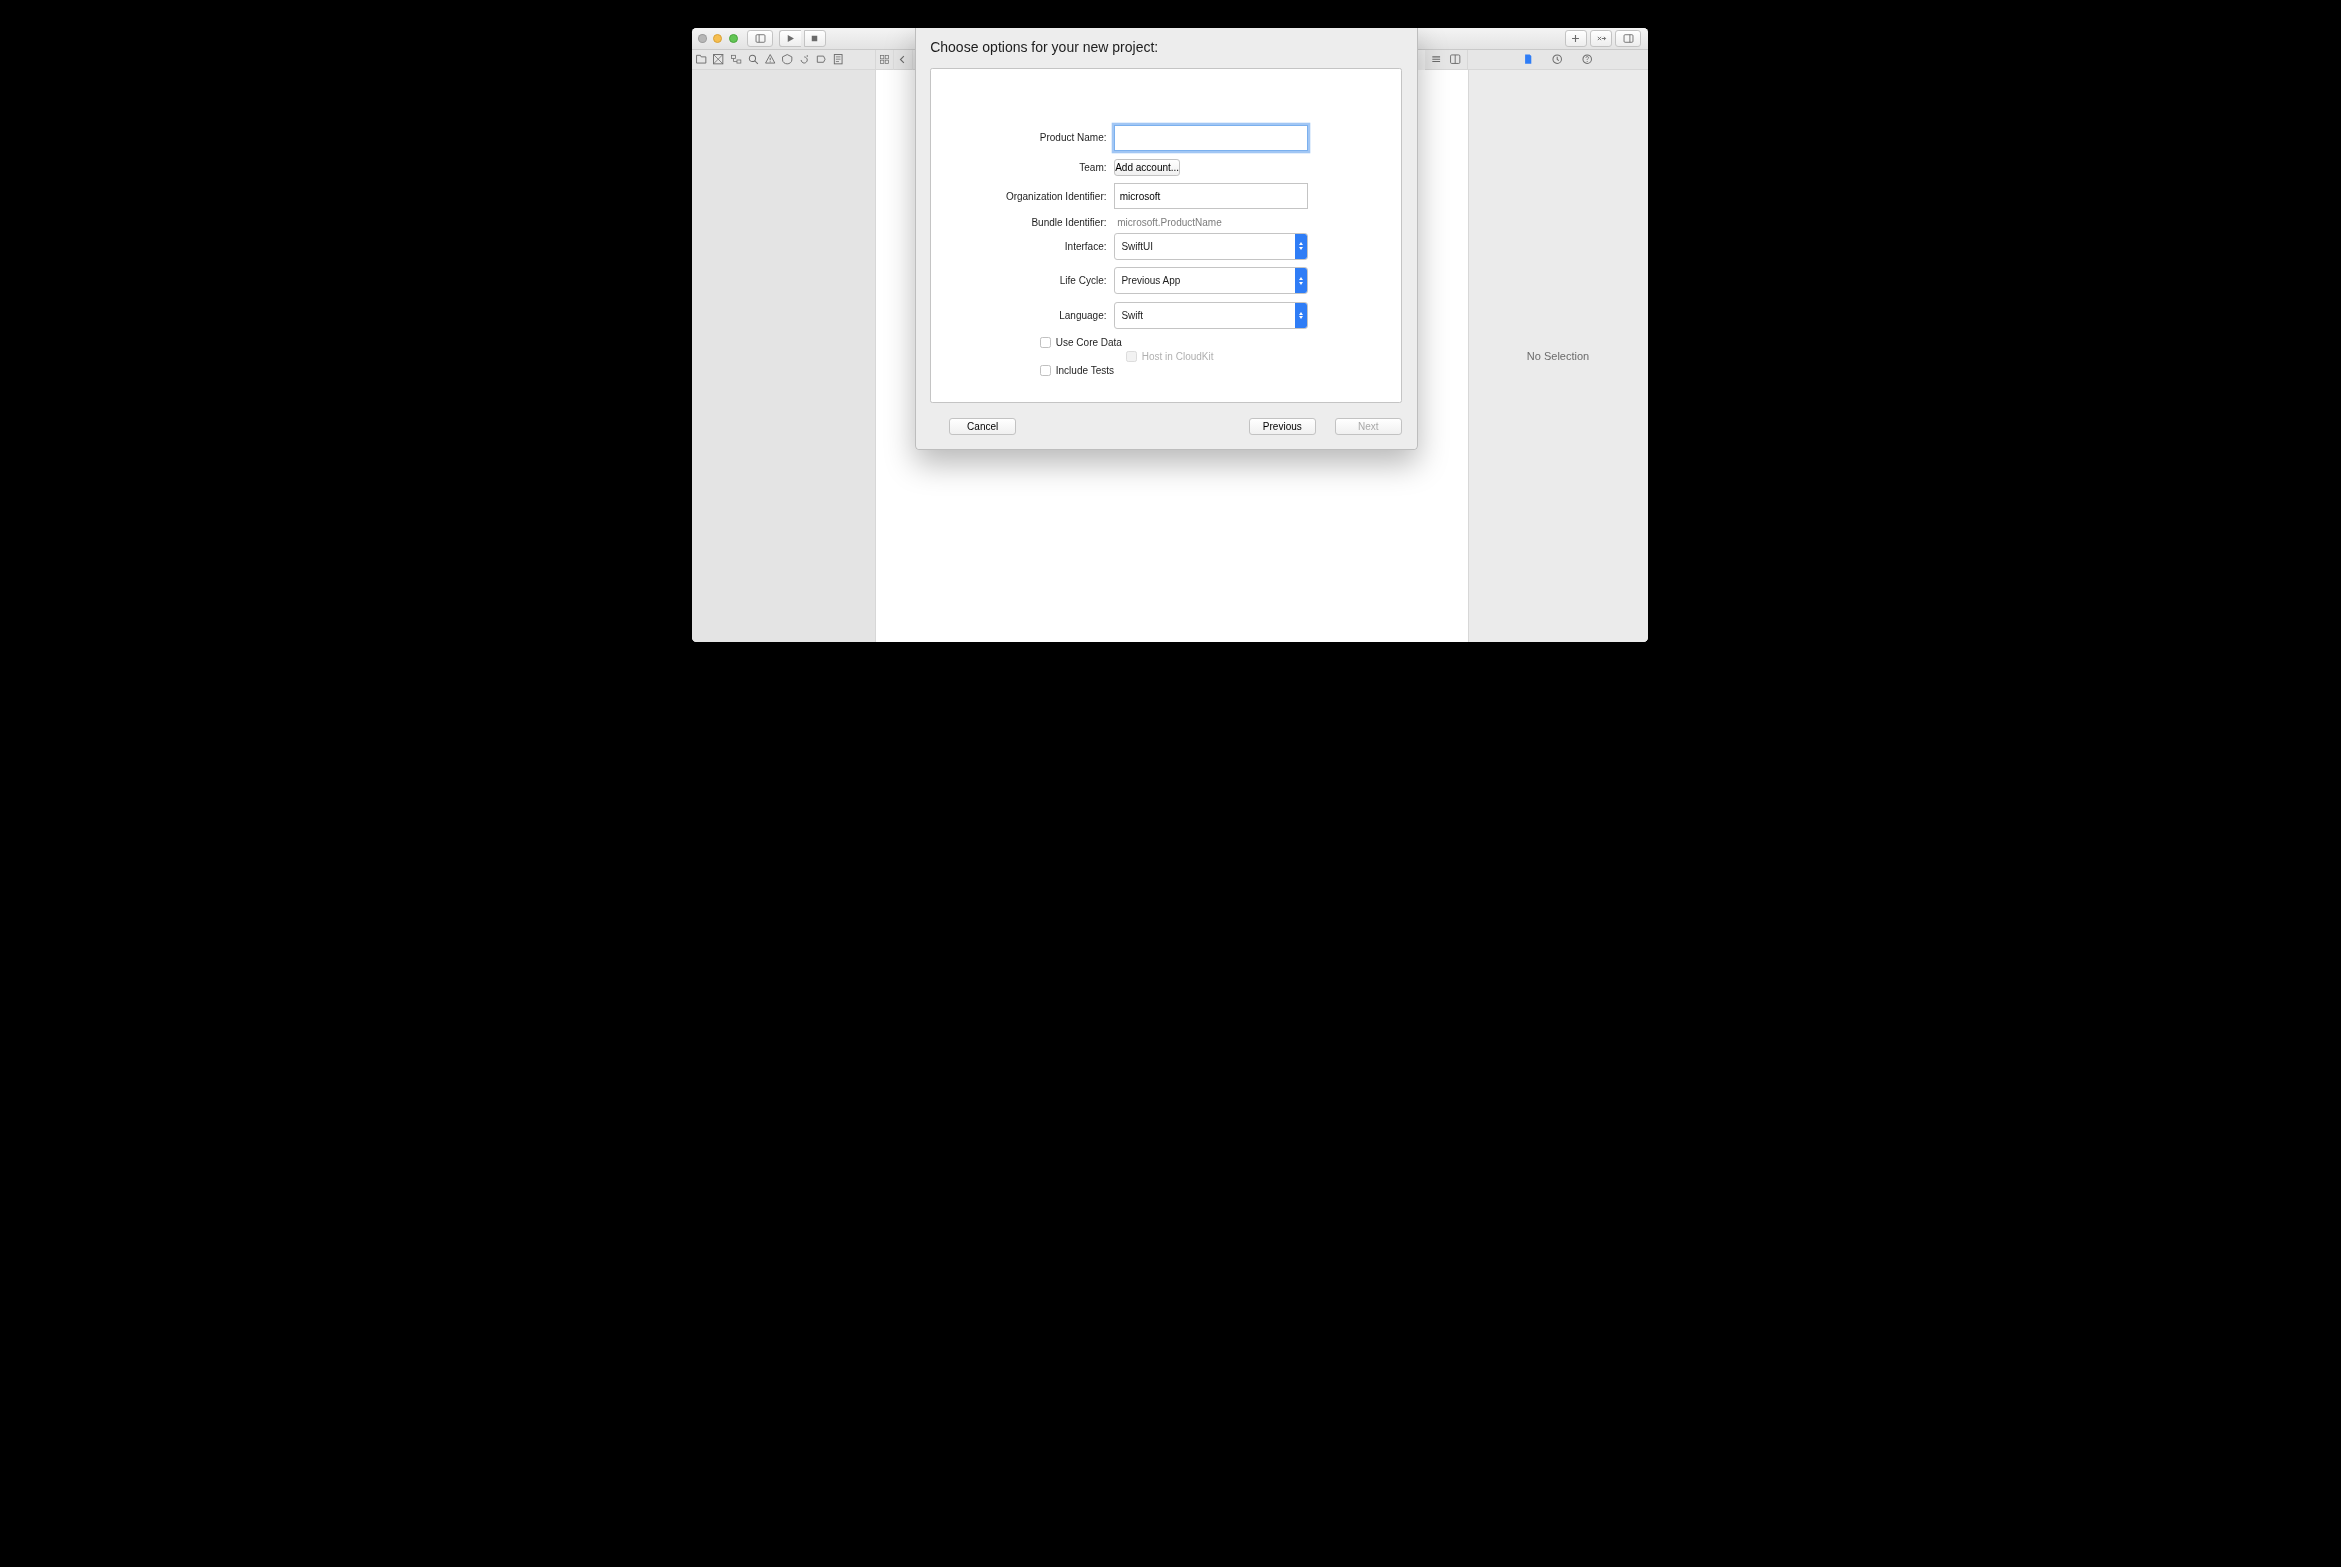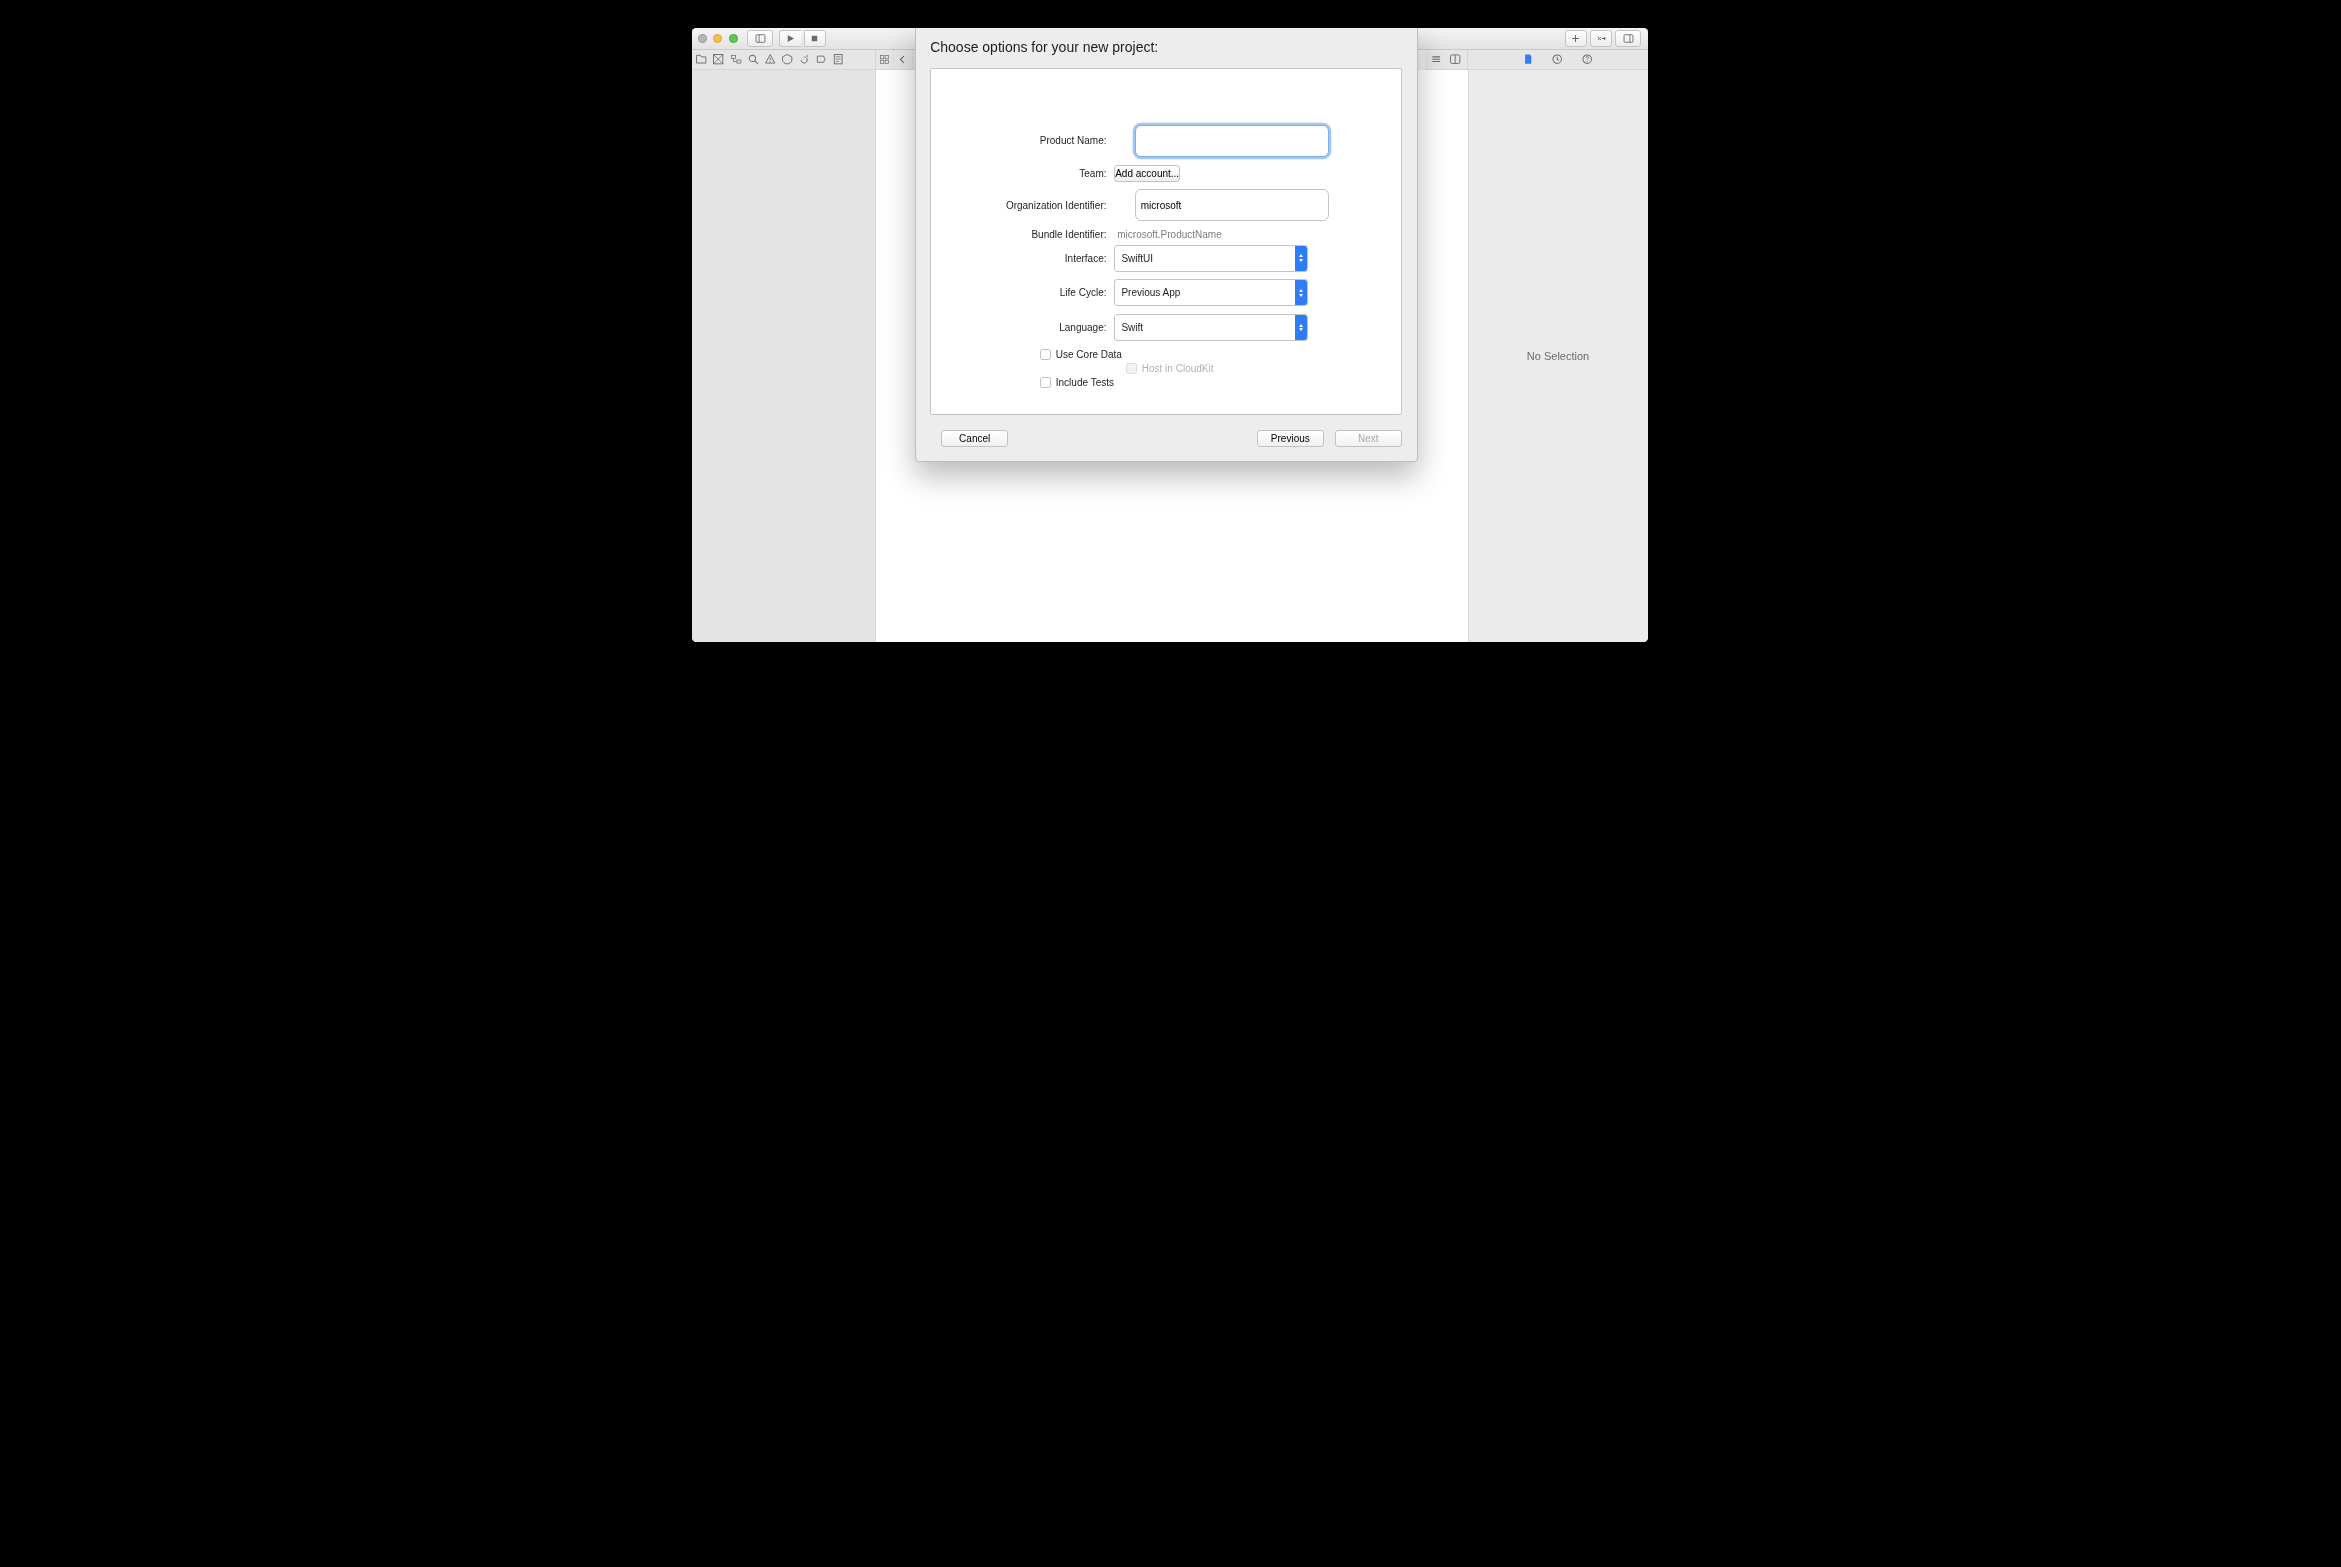--- a/index.html
+++ b/index.html
@@ -162,23 +162,23 @@
     min-height:297px;
     padding:56px 20px 23px 20px;
   }
   .form-row{display:flex;align-items:center;margin-bottom:7.7px}
   .form-row.tight{margin-bottom:4.6px}
   .form-label{
     width:163px;text-align:right;padding-right:7.7px;font-size:10px;color:#1d1d1d;
   }
   .form-ctl{flex:1;display:flex;align-items:center}
   .form-text{
-    flex:1;max-width:194px;height:32px;
-    border:0.8px solid var(--field-border);border-radius:6px;
-    padding:0 4.6px;background:var(--field-bg);font-size:10px;outline:none;margin-left:21px;
+    flex:1;max-width:194px;height:26px;
+    border:0.8px solid var(--field-border);border-radius:0;
+    padding:0 4.6px;background:var(--field-bg);font-size:10px;outline:none;
   }
   .form-text.focus{box-shadow:0 0 0 2.3px rgba(111,168,238,.65);border-color:#7bb0ee}
   .form-static{color:var(--muted);font-size:10px;padding-left:3.1px}
 
   .btn{
     height:17px;border-radius:3.1px;border:0.8px solid var(--button-border);
     background:linear-gradient(#ffffff,#f0f0f0);
     padding:0 0;font-size:10px;display:inline-flex;align-items:center;
   }
   .btn.disabled{color:#a8a8a8}
@@ -204,21 +204,21 @@
   .chk-row.indent{margin-left:175px;color:var(--muted2)}
   .chk{
     width:11px;height:11px;border:0.8px solid #c0c0c0;border-radius:2.3px;margin-right:4.6px;
     background:#fff;
   }
   .chk.disabled{background:#f2f2f2;border-color:#dcdcdc}
   .chk-label{font-size:10px}
 
   .sheet-foot{display:flex;align-items:center;margin-top:15.5px}
   .sheet-foot .spacer{flex:1}
-  .sheet-foot .btn{min-width:67px;justify-content:center;margin-left:11px}
+  .sheet-foot .btn{min-width:67px;justify-content:center;margin-left:19px}
 
 </style>
 </head>
 <body>
 
 <div class="stage">
   <div class="window">
 
     <div class="titlebar">
       <div class="traffic">

